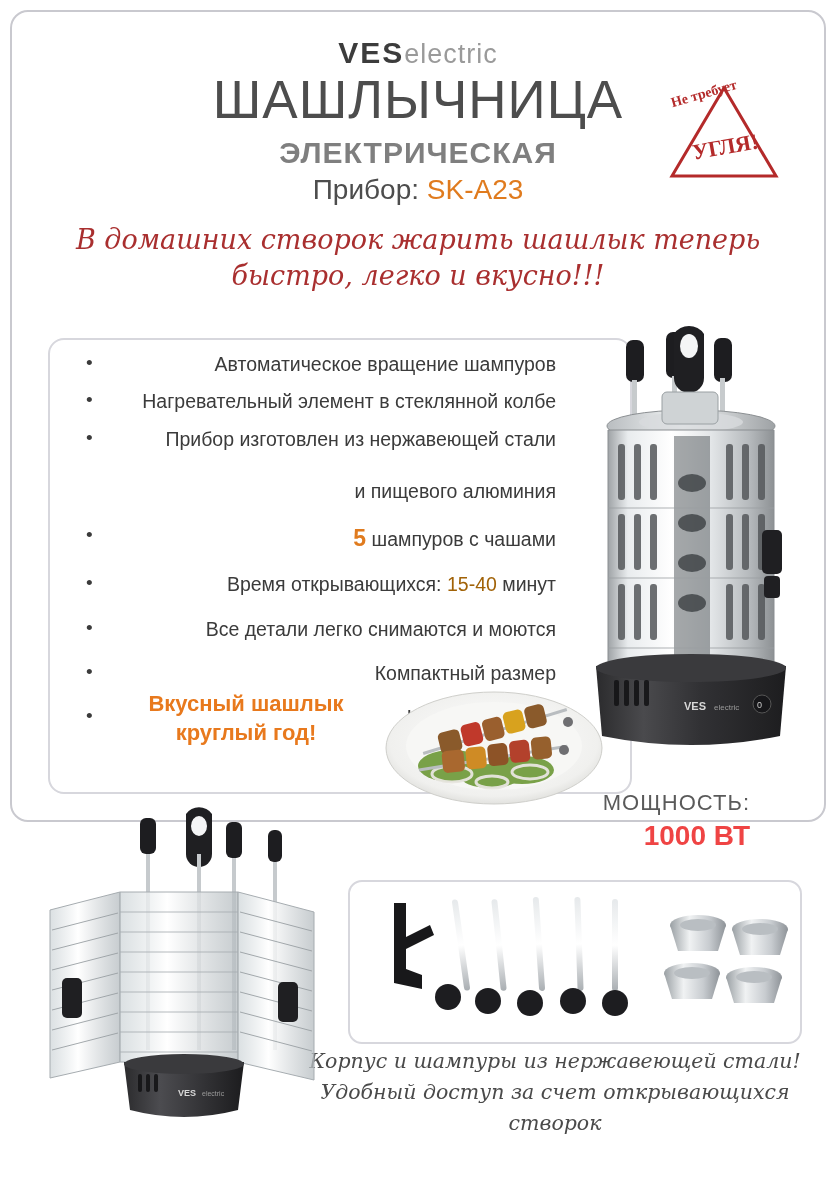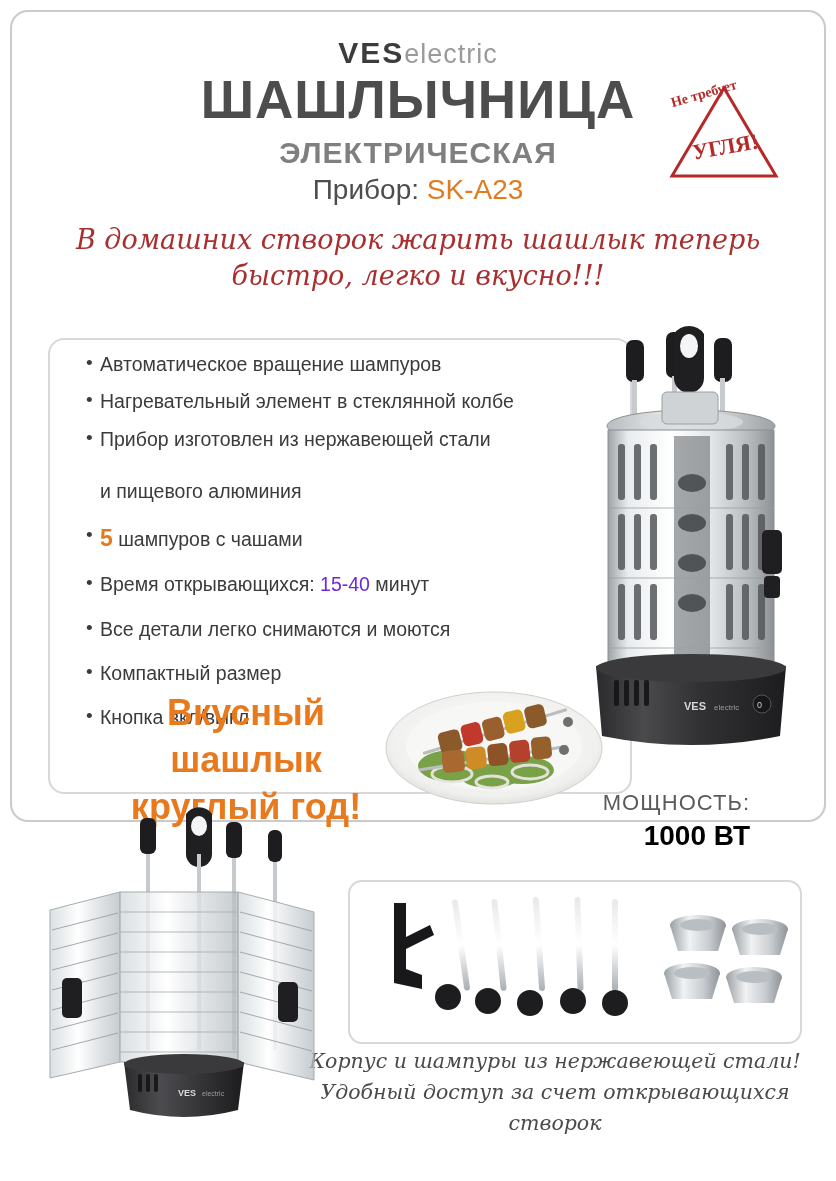--- a/index.html
+++ b/index.html
@@ -37,21 +37,21 @@
   .brand .ves{
     font-size:30px;color:#3c3c3c;font-weight:bold;letter-spacing:2px;
   }
   .brand .electric{
     font-size:27px;color:#9a9a9a;font-weight:normal;letter-spacing:1px;
   }
 
   
   .title{
     position:absolute;top:72px;left:0;right:0;text-align:center;
-    font-size:53px;font-weight:bold;color:#4d4d4d;letter-spacing:1px;
+    font-size:53px;font-weight:normal;color:#4d4d4d;letter-spacing:1px;
     line-height:1.05;
   }
   .subtitle{
     position:absolute;top:136px;left:0;right:0;text-align:center;
     font-size:30px;font-weight:bold;color:#7f7f7f;letter-spacing:1px;
   }
   .model{
     position:absolute;top:174px;left:0;right:0;text-align:center;
     font-size:28px;color:#4d4d4d;
   }
@@ -84,51 +84,51 @@
     font-size:27px;
     line-height:1.35;
   }
 
   
   .panel{
     position:absolute;top:338px;left:48px;width:580px;height:452px;
     border:2px solid #d7d7dd;border-radius:16px;background:transparent;
   }
   .features{
-    position:absolute;top:352px;left:86px;width:470px;
+    position:absolute;top:352px;left:86px;width:470px;text-align:right;
   }
   .feature{
     font-size:19.5px;color:#3b3b3b;
     margin-bottom:13px;
     line-height:1.25;
     position:relative;
     padding-left:14px;
   }
   .feature:before{
     content:"•";position:absolute;left:0;top:-1px;color:#3b3b3b;font-size:19px;
   }
   .feature .cont{display:block;padding-left:0;margin-top:28px;}
   .feature .accent{color:#e07b1e;font-size:23px;font-weight:bold;}
-  .feature .accent-sm{color:#6d28d9;}
+  .feature .accent-sm{color:#a16207;}
   .spaced{margin-bottom:20px;}
 
   .cta{
     position:absolute;top:690px;left:96px;width:300px;
     text-align:center;
     color:#e8791d;
-    font-size:36px;font-weight:bold;
+    font-size:22px;font-weight:bold;
     line-height:1.3;
   }
 
   
   .power{
     position:absolute;top:790px;right:86px;text-align:right;
   }
   .power .lbl{font-size:22px;color:#5a5a5a;letter-spacing:1px;}
-  .power .val{font-size:28px;color:#000000;font-weight:bold;margin-top:4px;}
+  .power .val{font-size:28px;color:#ef4444;font-weight:bold;margin-top:4px;}
 
   
   .accpanel{
     position:absolute;top:880px;left:348px;width:450px;height:160px;
     border:2px solid #d7d7dd;border-radius:14px;
   }
   .footer-text{
     position:absolute;top:1046px;left:300px;width:510px;
     text-align:center;
     font-family:"DejaVu Serif", serif;

